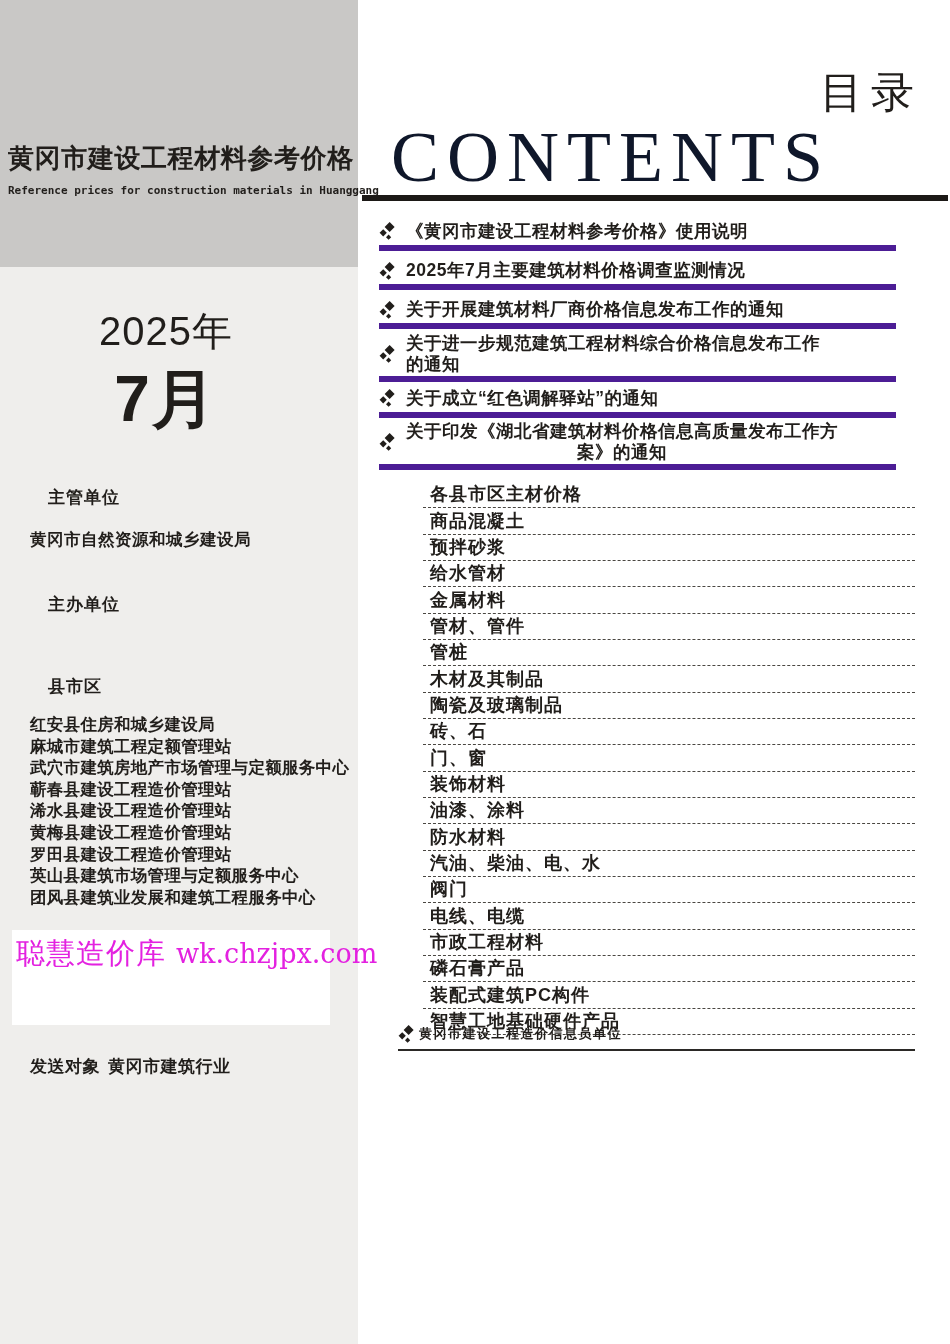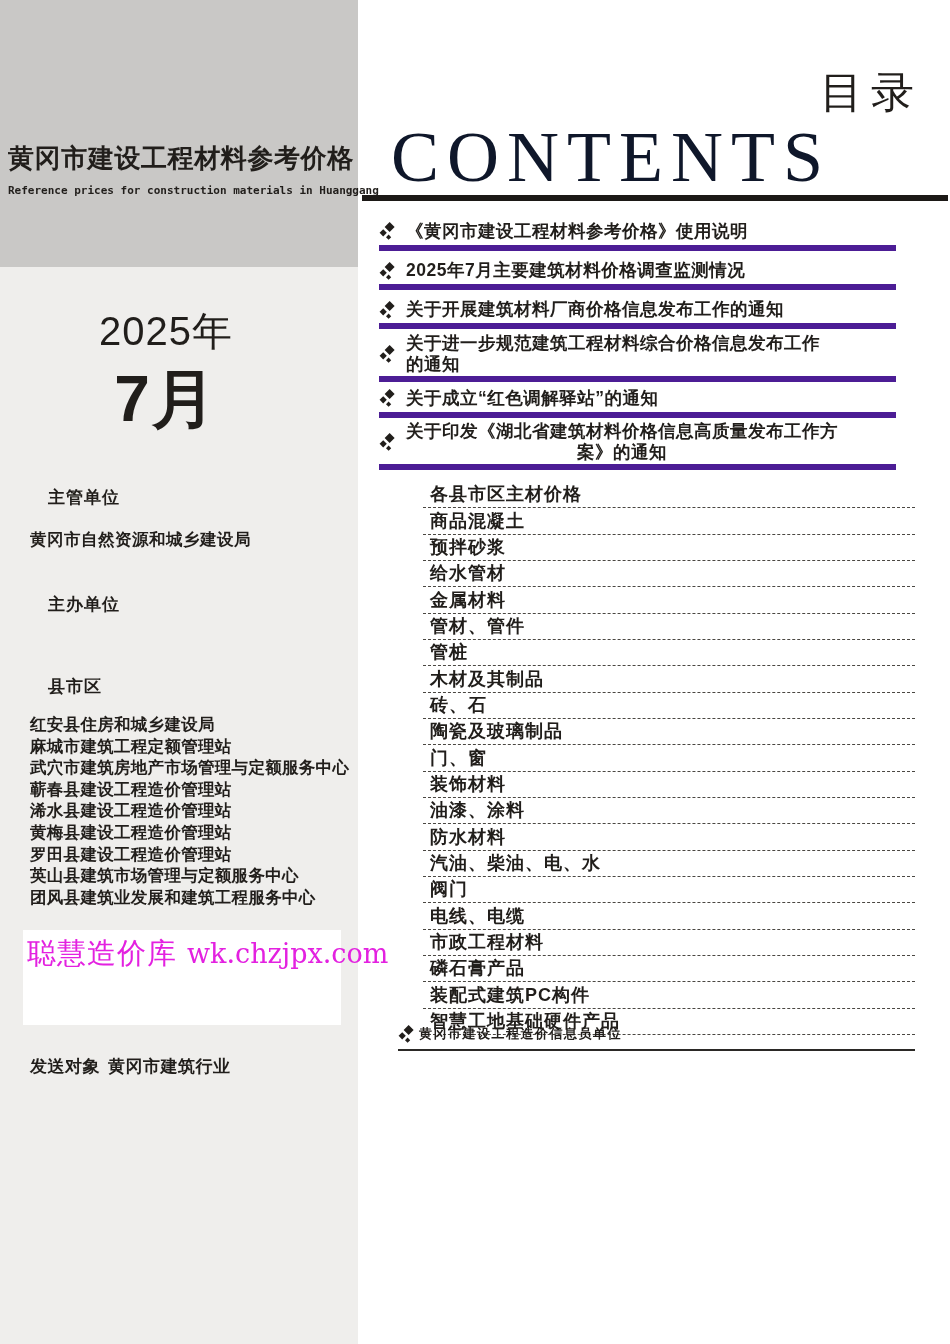--- a/index.html
+++ b/index.html
@@ -28,21 +28,21 @@
   .side-label { position:absolute; left:48px; font-size:17px; font-weight:700; letter-spacing:1px; }
   .side-value { position:absolute; left:30px; font-size:16.5px; font-weight:600; letter-spacing:0.5px; white-space:nowrap; }
   .lbl-supervisor { top:486px; } .val-supervisor { top:529px; }
   .lbl-organizer  { top:593px; } .val-organizer  { top:635px; }
   .lbl-counties   { top:675px; }
   .county-list { position:absolute; left:30px; top:714px; width:326px; }
   .county-item { font-size:16.5px; font-weight:600; letter-spacing:0.3px;
     line-height:21.6px; white-space:nowrap; }
 
   
-  .wm-box { position:absolute; left:23px; top:930px; width:318px; height:95px; background:#ffffff; }
+  .wm-box { position:absolute; left:12px; top:930px; width:318px; height:95px; background:#ffffff; }
   .wm-line { position:absolute; left:4px; top:4px; white-space:nowrap;
     font-family:"DejaVu Serif", serif; font-size:29px; }
   .wm-cn { letter-spacing:1px; } .wm-url { margin-left:10px; font-size:27px; }
 
   .audience { position:absolute; left:30px; top:1055px; font-size:17px; font-weight:700; letter-spacing:0.5px; }
   .audience span + span { margin-left:8px; }
 
   
   .toc-cn { position:absolute; right:28px; top:64px; font-size:43px; font-weight:500;
     letter-spacing:8px; white-space:nowrap; }
@@ -173,22 +173,22 @@
 
   <div class="sections" id="sections">
       <div class="section-row">各县市区主材价格</div>
       <div class="section-row">商品混凝土</div>
       <div class="section-row">预拌砂浆</div>
       <div class="section-row">给水管材</div>
       <div class="section-row">金属材料</div>
       <div class="section-row">管材、管件</div>
       <div class="section-row">管桩</div>
       <div class="section-row">木材及其制品</div>
+      <div class="section-row">陶瓷及玻璃制品</div>
       <div class="section-row">砖、石</div>
-      <div class="section-row">陶瓷及玻璃制品</div>
       <div class="section-row">门、窗</div>
       <div class="section-row">装饰材料</div>
       <div class="section-row">油漆、涂料</div>
       <div class="section-row">防水材料</div>
       <div class="section-row">汽油、柴油、电、水</div>
       <div class="section-row">阀门</div>
       <div class="section-row">电线、电缆</div>
       <div class="section-row">市政工程材料</div>
       <div class="section-row">磷石膏产品</div>
       <div class="section-row">装配式建筑PC构件</div>

